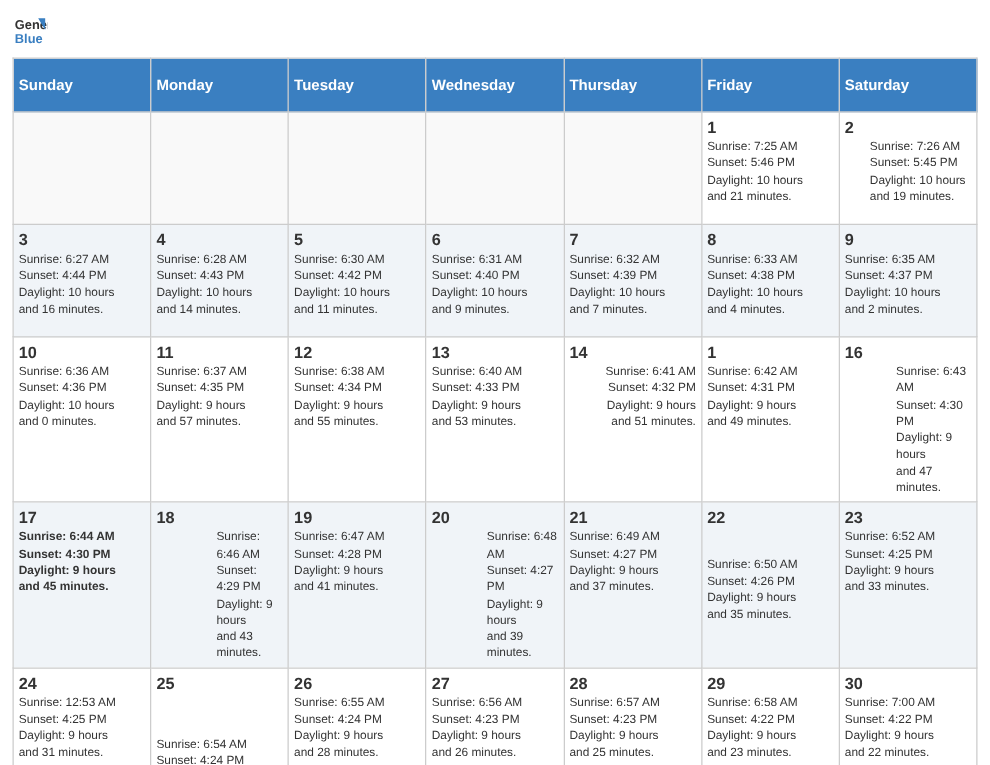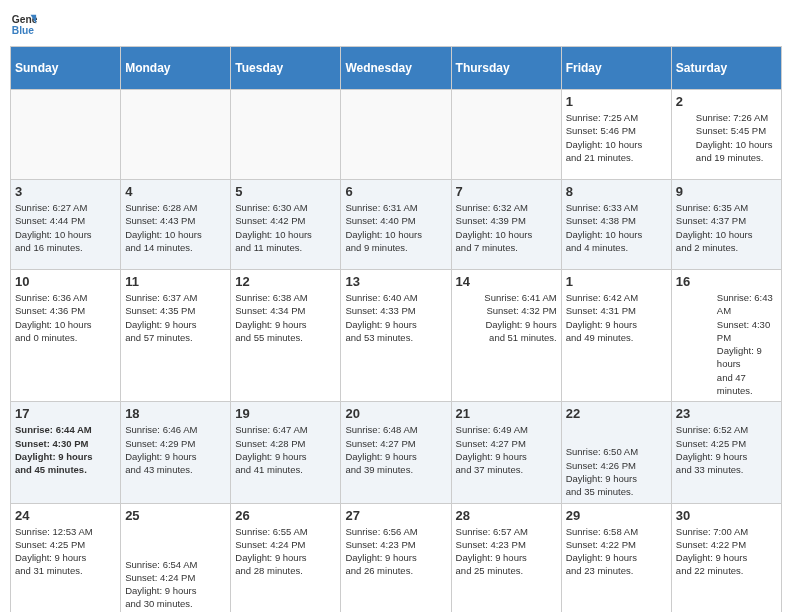--- a/index.html
+++ b/index.html
@@ -233,35 +233,35 @@
       <tr class="even-row">
         <td>
           <span class="day-number">17</span>
           <div class="day-info" style="white-space: pre-line; font-weight: bold;">Sunrise: 6:44 AM
 Sunset: 4:30 PM
 Daylight: 9 hours
 and 45 minutes.</div>
         </td>
         <td>
           <span class="day-number">18</span>
-          <div class="day-info" style="white-space: pre-line;">Sunrise: 6:46 AM
+          <div class="day-info" style="white-space: pre-line; margin-left: 48px;">Sunrise: 6:46 AM
 Sunset: 4:29 PM
 Daylight: 9 hours
 and 43 minutes.</div>
         </td>
         <td>
           <span class="day-number">19</span>
           <div class="day-info" style="white-space: pre-line;">Sunrise: 6:47 AM
 Sunset: 4:28 PM
 Daylight: 9 hours
 and 41 minutes.</div>
         </td>
         <td>
           <span class="day-number">20</span>
-          <div class="day-info" style="white-space: pre-line;">Sunrise: 6:48 AM
+          <div class="day-info" style="white-space: pre-line; margin-left: 44px;">Sunrise: 6:48 AM
 Sunset: 4:27 PM
 Daylight: 9 hours
 and 39 minutes.</div>
         </td>
         <td>
           <span class="day-number">21</span>
           <div class="day-info" style="white-space: pre-line;">Sunrise: 6:49 AM
 Sunset: 4:27 PM
 Daylight: 9 hours
 and 37 minutes.</div>

